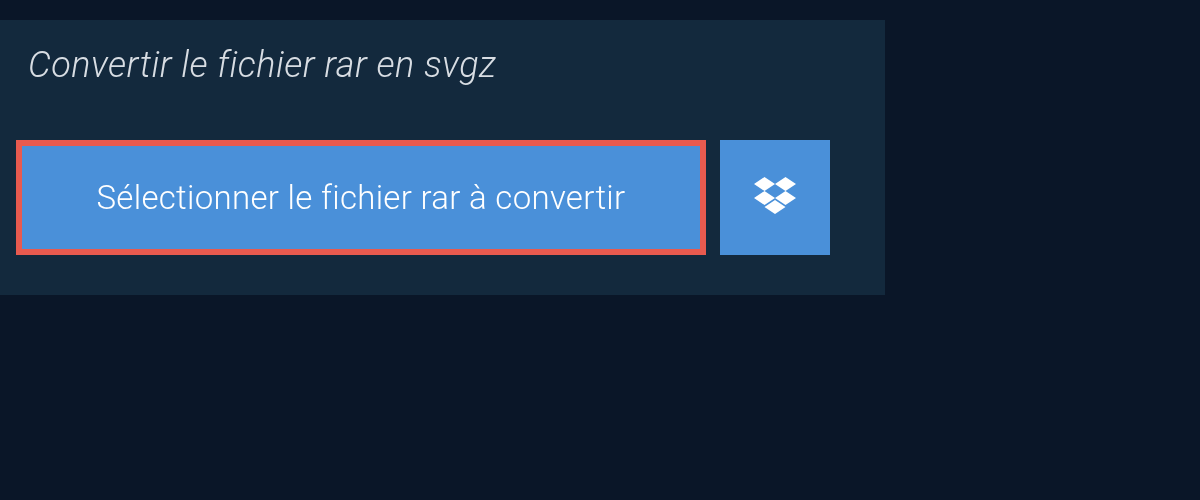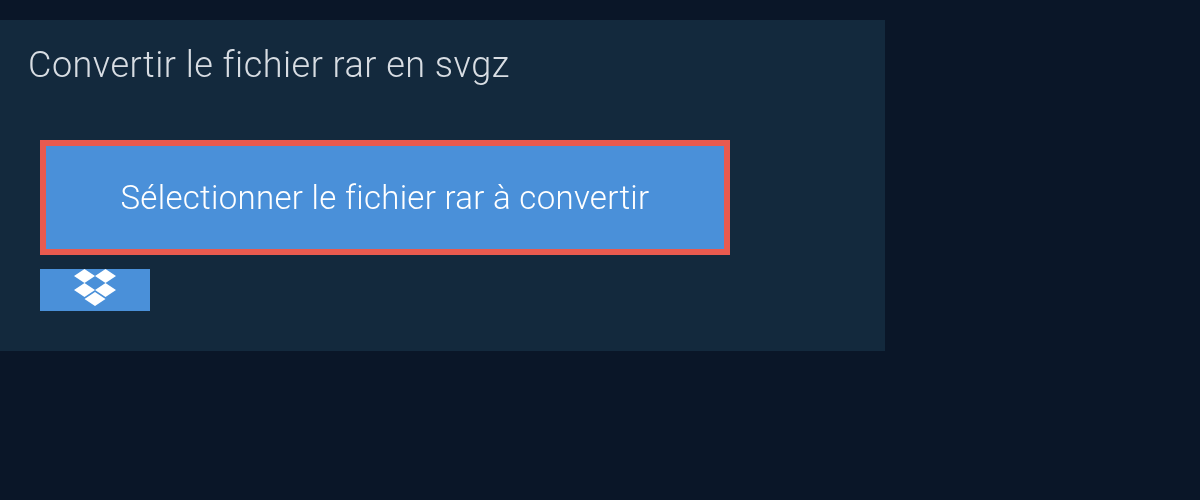--- a/index.html
+++ b/index.html
@@ -22,26 +22,26 @@
     .title-bar {
       background-color: #13293d;
       padding: 24px 28px;
       display: inline-block;
     }
     .title {
       color: #d8dde3;
       font-size: 36px;
       font-weight: 300;
       letter-spacing: 0.5px;
+      font-style: italic;
     }
     .button-area {
-      padding: 30px 36px 40px 40px;
+      padding: 30px 36px 40px 16px;
       display: flex;
       gap: 14px;
-      flex-direction: column;
     }
     .select-button {
       background-color: #4a90d9;
       border: 6px solid #e85a4f;
       padding: 32px 50px;
       cursor: pointer;
       display: flex;
       align-items: center;
       justify-content: center;
       flex: 0 0 auto;

